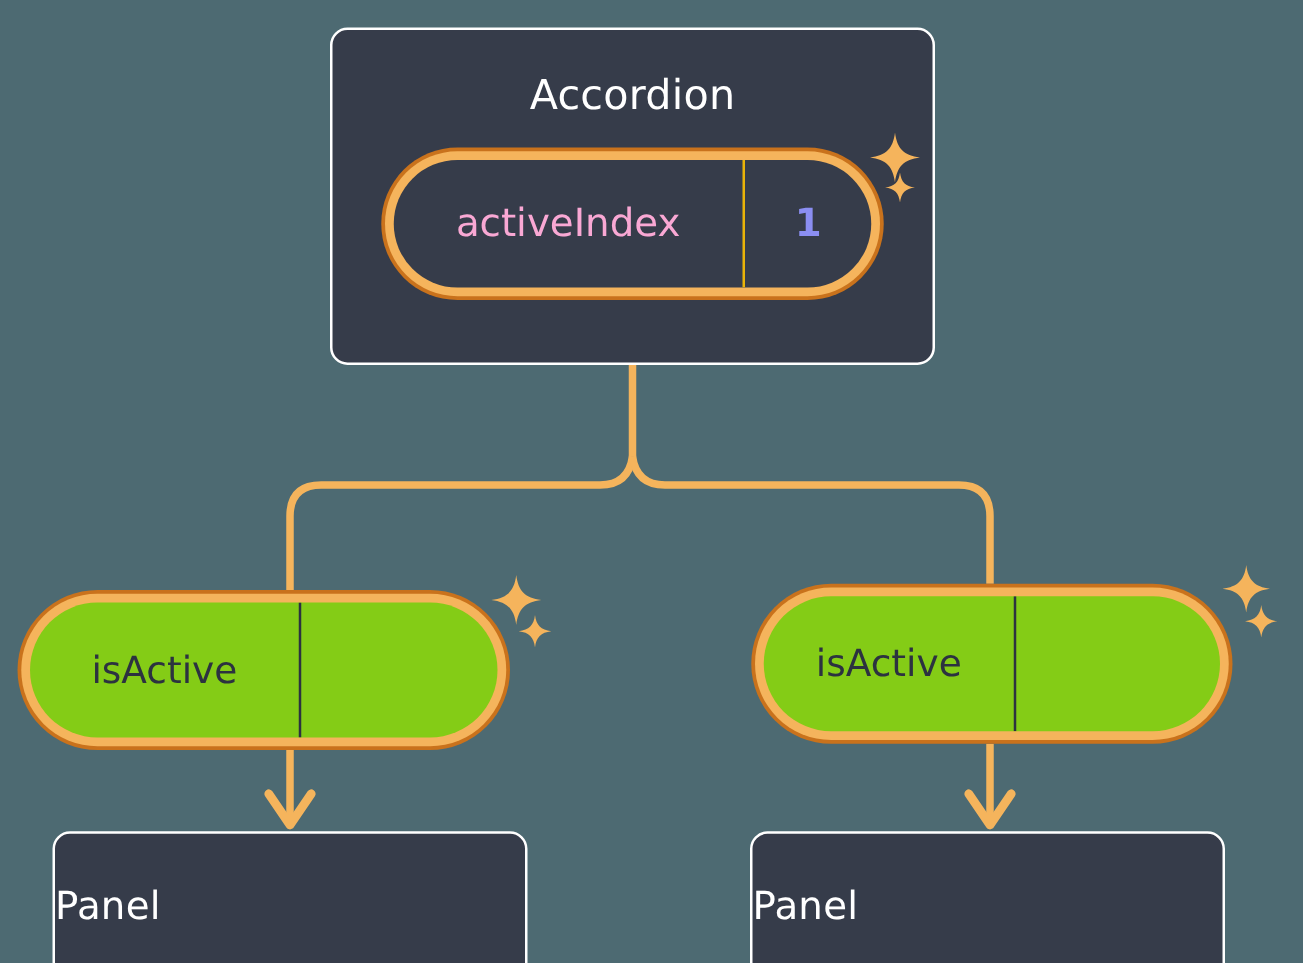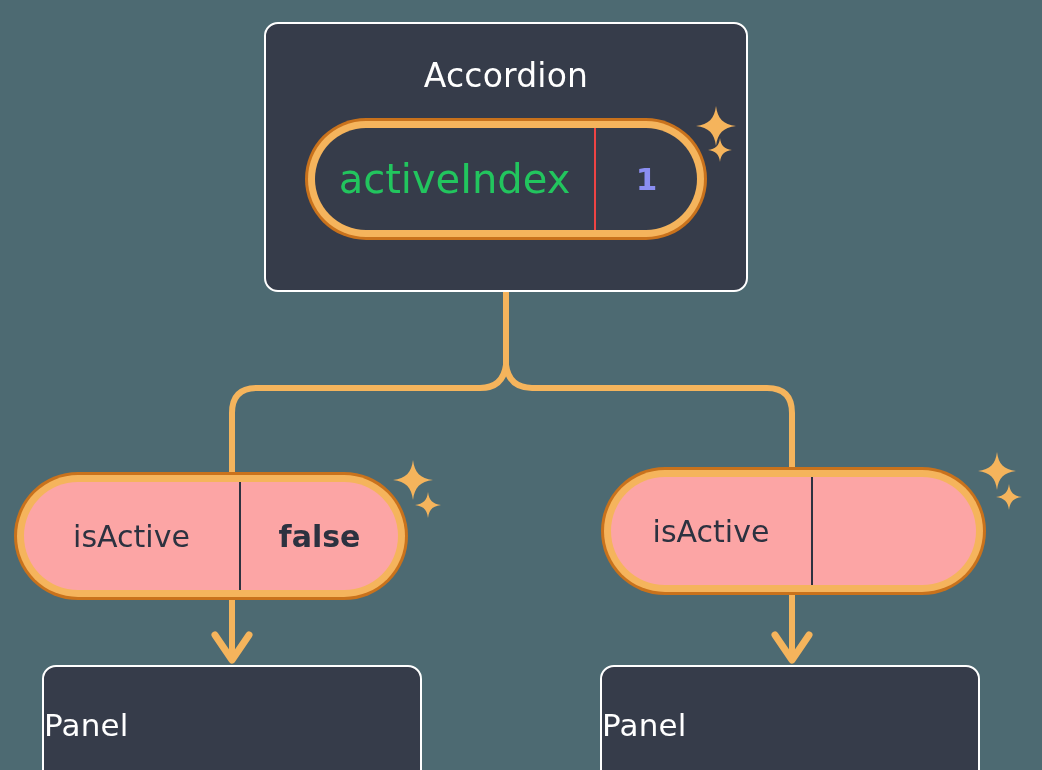--- a/index.html
+++ b/index.html
@@ -97,34 +97,34 @@
     left: 305px;
     top: 98px;
     width: 402px;
     height: 122px;
   }
   #pill-active-index .pill-body {
     background: #363c4a;
   }
   #pill-active-index .pill-key {
     flex: 0 0 279px;
-    color: #22c55e;
-    font-size: 40px;
-    border-right: 2px solid #ef4444;
+    color: #f9a8d4;
+    font-size: 31px;
+    border-right: 2px solid #eab308;
   }
   #pill-active-index .pill-val {
     flex: 1 1 auto;
     color: #8b8ef2;
     font-size: 31px;
     font-weight: bold;
   }
 
   
   .pill-state .pill-body {
-    background: #fca5a5;
+    background: #84cc16;
   }
   .pill-state .pill-key {
     color: #2c3240;
     font-size: 30px;
     border-right: 2px solid #2c3240;
   }
   .pill-state .pill-val {
     color: #2c3240;
     font-size: 30px;
     font-weight: bold;
@@ -182,21 +182,20 @@
         <span class="pill-key">activeIndex</span>
         <span class="pill-val">1</span>
       </div>
     </div>
   </div>
 
   <div class="pill-wrap pill-state" id="pill-is-active-left">
     <div class="pill-inner-ring">
       <div class="pill-body">
         <span class="pill-key">isActive</span>
-        <span class="pill-val">false</span>
       </div>
     </div>
   </div>
 
   <div class="card panel-card" id="card-panel-left">
     <div class="card-title">Panel</div>
   </div>
 
   <div class="pill-wrap pill-state" id="pill-is-active-right">
     <div class="pill-inner-ring">

